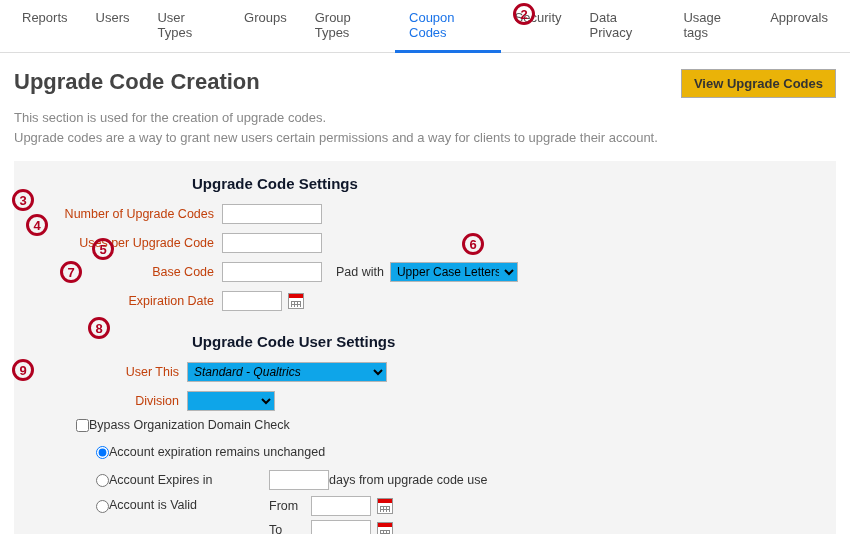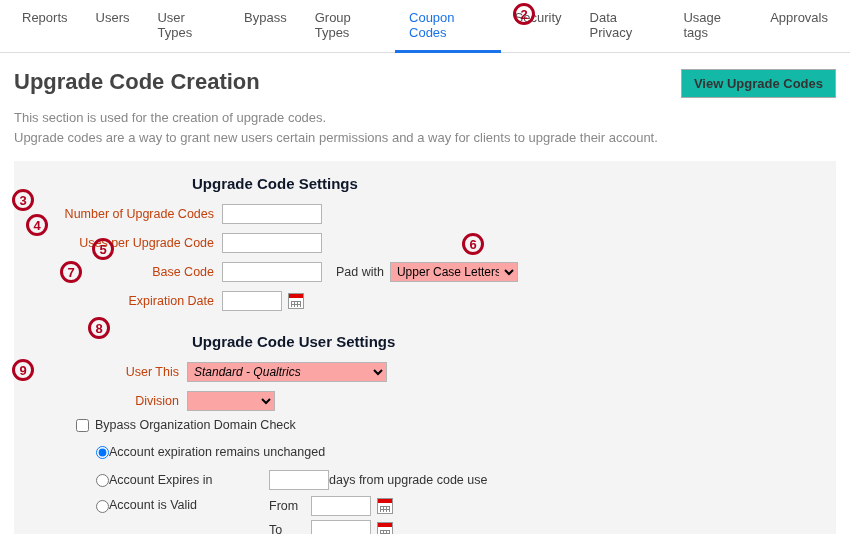--- a/index.html
+++ b/index.html
@@ -5,64 +5,64 @@
     * { box-sizing: border-box; margin: 0; padding: 0; }
     body { font-family: -apple-system, BlinkMacSystemFont, "Segoe UI", Arial, sans-serif; font-size: 13px; color: #333; background: #fff; width: 850px; }
     
     .tabs { display: flex; border-bottom: 1px solid #ddd; padding: 0 8px; gap: 0; }
     .tab { padding: 10px 14px; color: #555; cursor: pointer; font-size: 13px; position: relative; }
     .tab.active { color: #1a73e8; border-bottom: 3px solid #1a73e8; margin-bottom: -1px; }
     
     .content { padding: 16px 14px 8px 14px; }
     .header-row { display: flex; justify-content: space-between; align-items: flex-start; margin-bottom: 10px; }
     .page-title { font-size: 22px; font-weight: bold; color: #444; }
-    .view-btn { border: 1px solid #aaa; background: #14b8a6; padding: 6px 12px; font-size: 13px; font-weight: bold; color: #333; cursor: pointer; }
+    .view-btn { border: 1px solid #aaa; background: #eab308; padding: 6px 12px; font-size: 13px; font-weight: bold; color: #333; cursor: pointer; }
     
     .desc { color: #888; font-size: 13px; line-height: 1.5; margin-bottom: 14px; }
     
     .panel { background: #f4f4f4; padding: 14px 28px 52px 28px; position: relative; }
     .section-title { font-size: 15px; font-weight: bold; text-align: left; margin-left: 150px; margin-bottom: 10px; color: #0f172a; }
     
     .form-row { display: flex; align-items: center; margin-bottom: 5px; min-height: 24px; }
     .label-col { width: 180px; text-align: right; padding-right: 8px; font-size: 12.5px; color: #c2410c; }
     .field-col { display: flex; align-items: center; gap: 6px; }
     
     input[type="text"] { border: 1px solid #b5b5b5; background: #fff; height: 20px; padding: 1px 4px; font-size: 12px; width: 100px; }
     input.wide { width: 100px; }
-    select { border: 1px solid #b5b5b5; background: #fca5a5; height: 20px; font-size: 12px; padding: 0 2px; }
+    select { border: 1px solid #b5b5b5; background: #0ea5e9; height: 20px; font-size: 12px; padding: 0 2px; }
     select.padwith { width: 128px; }
     select.usertype { width: 200px; font-style: italic; }
     select.division { width: 88px; }
     
     .pad-label { font-size: 12.5px; color: #333; margin-left: 8px; }
     .cal-icon { width: 16px; height: 16px; display: inline-block; border: 1px solid #999; background: linear-gradient(to bottom, #d00 0%, #d00 30%, #fff 30%, #fff 100%); position: relative; }
     .cal-icon::after { content: ""; position: absolute; left: 2px; top: 7px; width: 10px; height: 6px; background-image: linear-gradient(#888 1px, transparent 1px), linear-gradient(90deg, #888 1px, transparent 1px); background-size: 3px 3px; }
     
-    .checkbox-row { display: flex; align-items: flex-end; margin: 2px 0 8px 34px; gap: 6px; font-size: 12.5px; }
+    .checkbox-row { display: flex; align-items: flex-end; margin: 2px 0 8px 34px; font-size: 12.5px; }
     .radio-row { display: flex; align-items: center; margin: 4px 0 4px 54px; gap: 0; font-size: 12.5px; min-height: 24px; }
     .radio-row .label-txt { width: 160px; }
     .radio-row input[type="text"] { width: 60px; }
     .radio-row .from-to { display: flex; flex-direction: column; gap: 4px; }
     .radio-row .from-to .ft-line { display: flex; align-items: center; gap: 6px; }
     .radio-row .from-to .ft-label { width: 36px; }
     
     .anno { position: absolute; width: 22px; height: 22px; border: 3px solid #b00020; border-radius: 50%; color: #b00020; font-weight: bold; font-size: 13px; display: flex; align-items: center; justify-content: center; background: transparent; pointer-events: none; z-index: 10; }
     
     .rel-wrap { position: relative; }
   </style>
 </head>
 <body>
 
 <div class="rel-wrap">
 
   <div class="tabs">
     <div class="tab">Reports</div>
     <div class="tab">Users</div>
     <div class="tab">User Types</div>
-    <div class="tab">Bypass</div>
+    <div class="tab">Groups</div>
     <div class="tab">Group Types</div>
     <div class="tab active">Coupon Codes</div>
     <div class="tab">Security</div>
     <div class="tab">Data Privacy</div>
     <div class="tab">Usage tags</div>
     <div class="tab">Approvals</div>
   </div>
 
   <div class="anno" style="left: 513px; top: 3px;">2</div>
 

